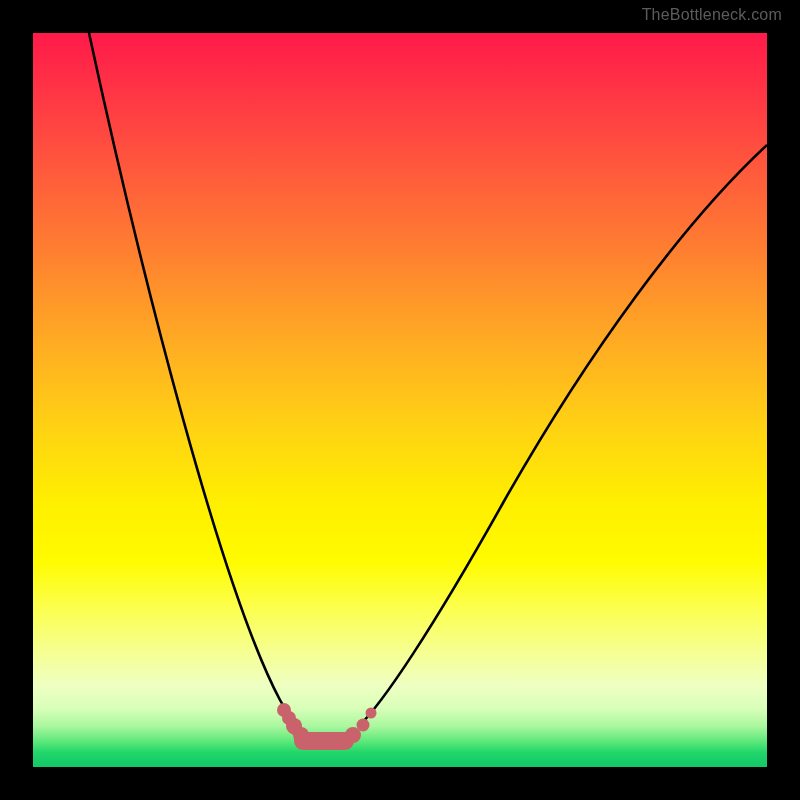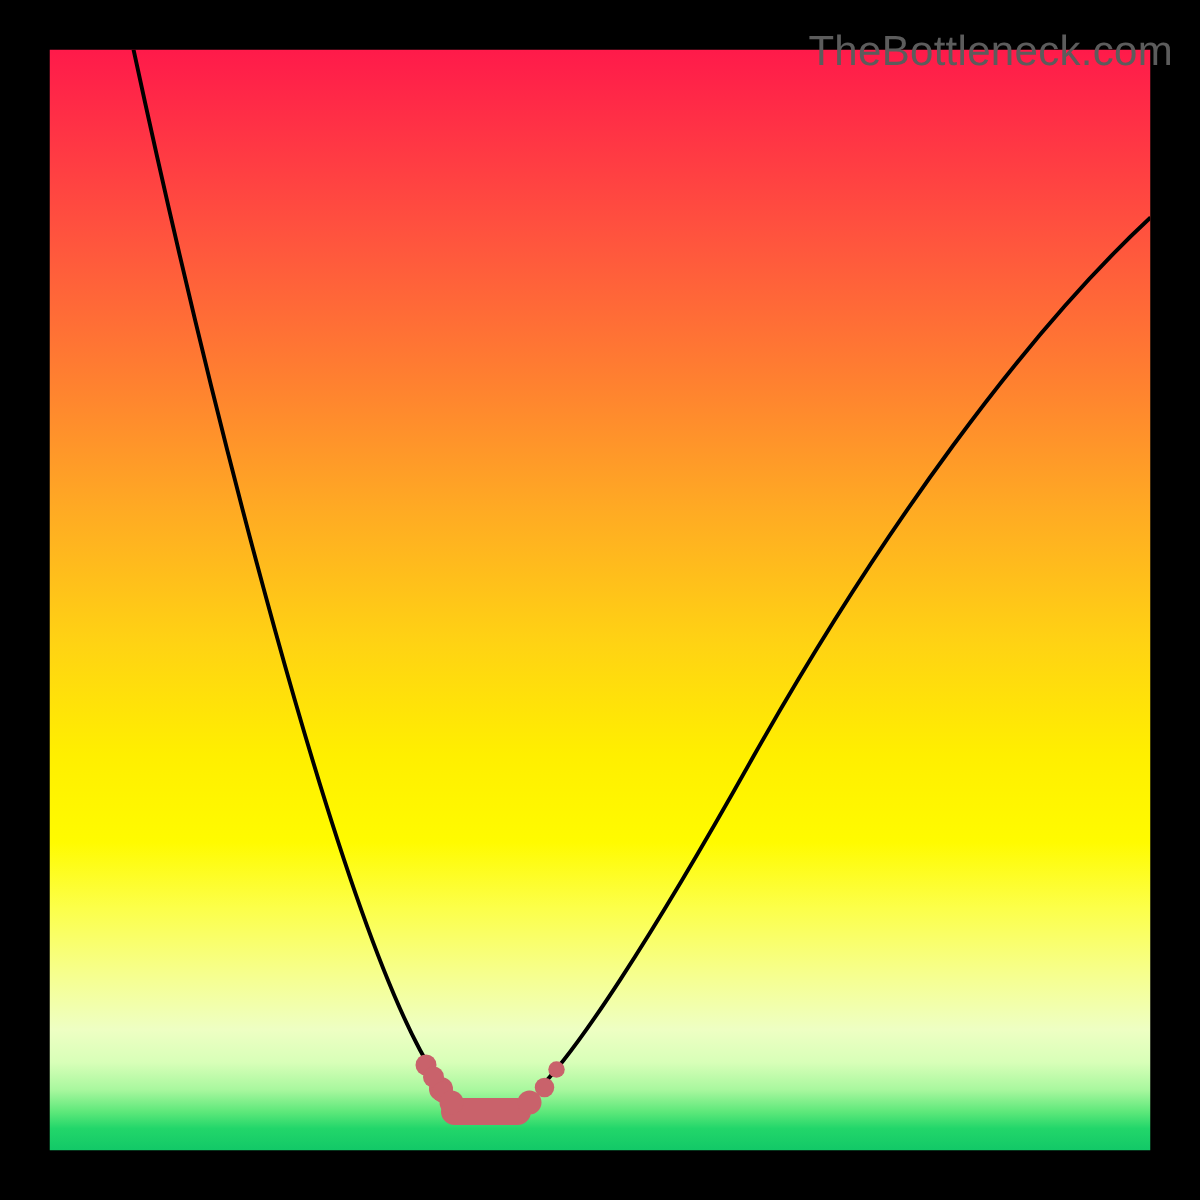--- a/index.html
+++ b/index.html
@@ -14,26 +14,25 @@
     position: relative;
     width: 800px;
     height: 800px;
     background: #000;
   }
   .watermark {
     position: absolute;
     top: 6px;
     right: 18px;
     font-family: Arial, Helvetica, sans-serif;
-    font-size: 28px;
+    font-size: 16px;
     color: #5c5c5c;
     font-weight: 500;
     letter-spacing: 0.2px;
     z-index: 10;
-    margin-top: 12px;
   }
   .plot-area {
     position: absolute;
     left: 33px;
     top: 33px;
     width: 734px;
     height: 734px;
     overflow: hidden;
   }
   .gradient {

